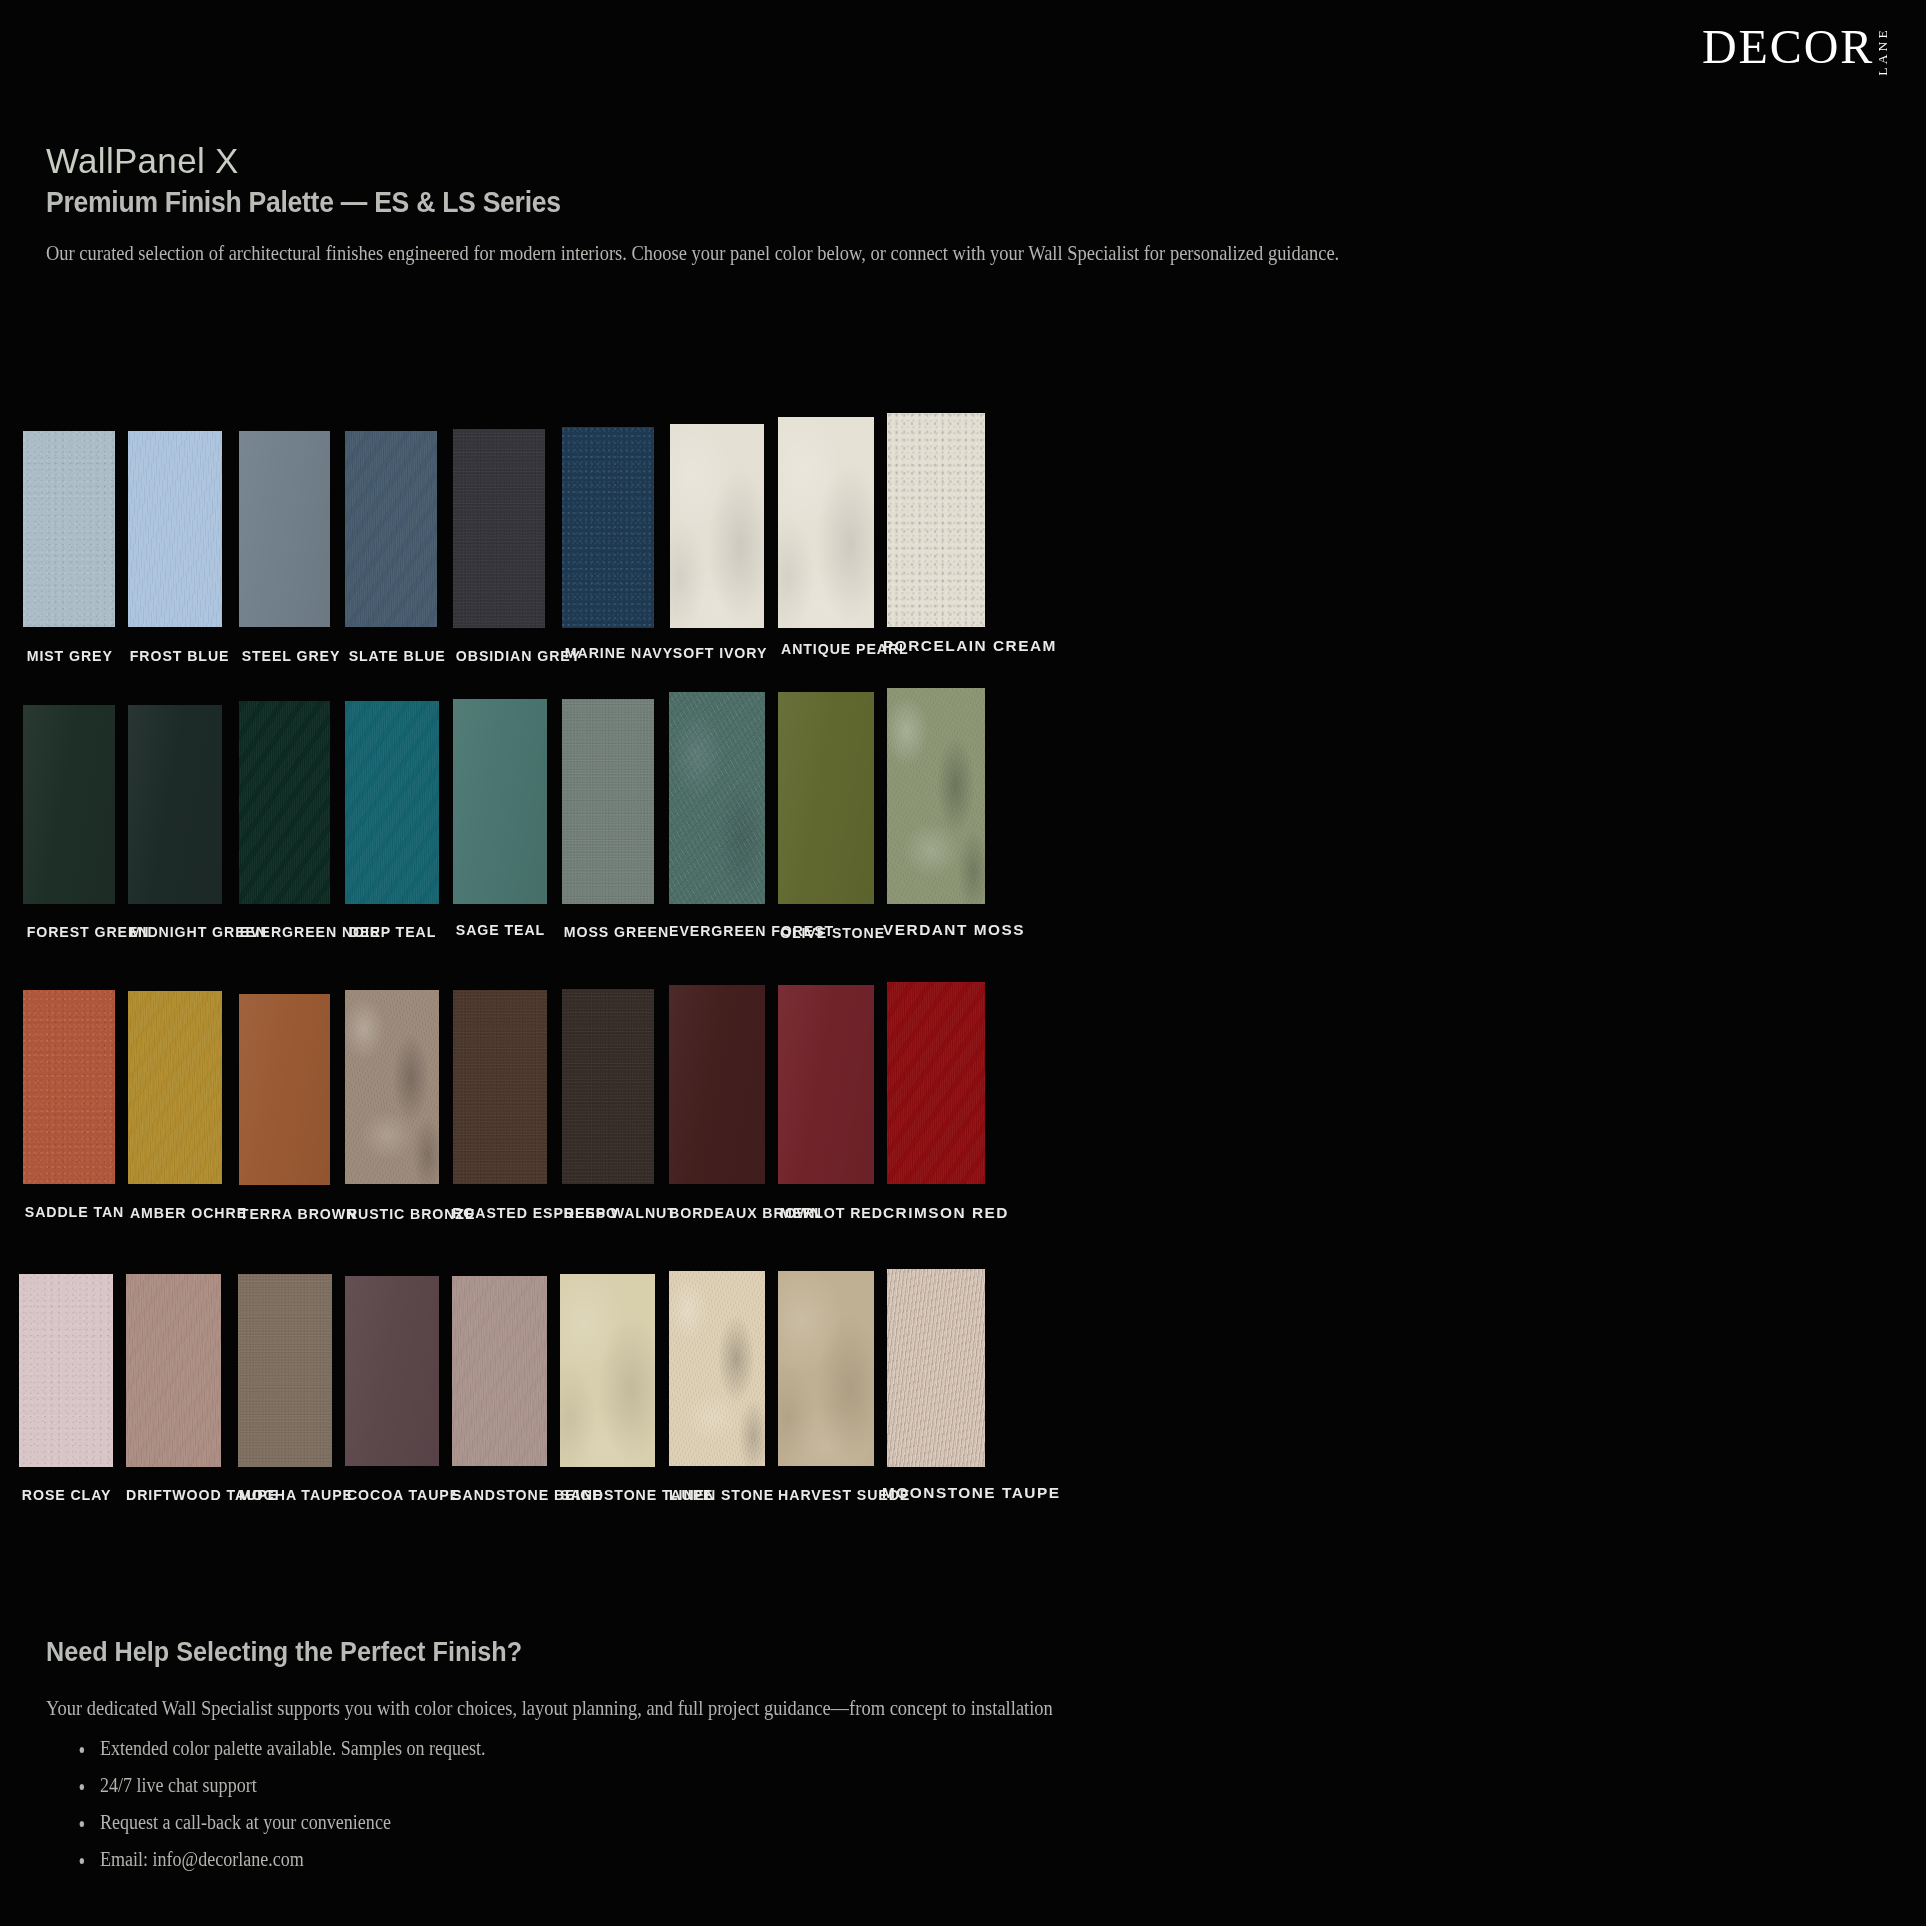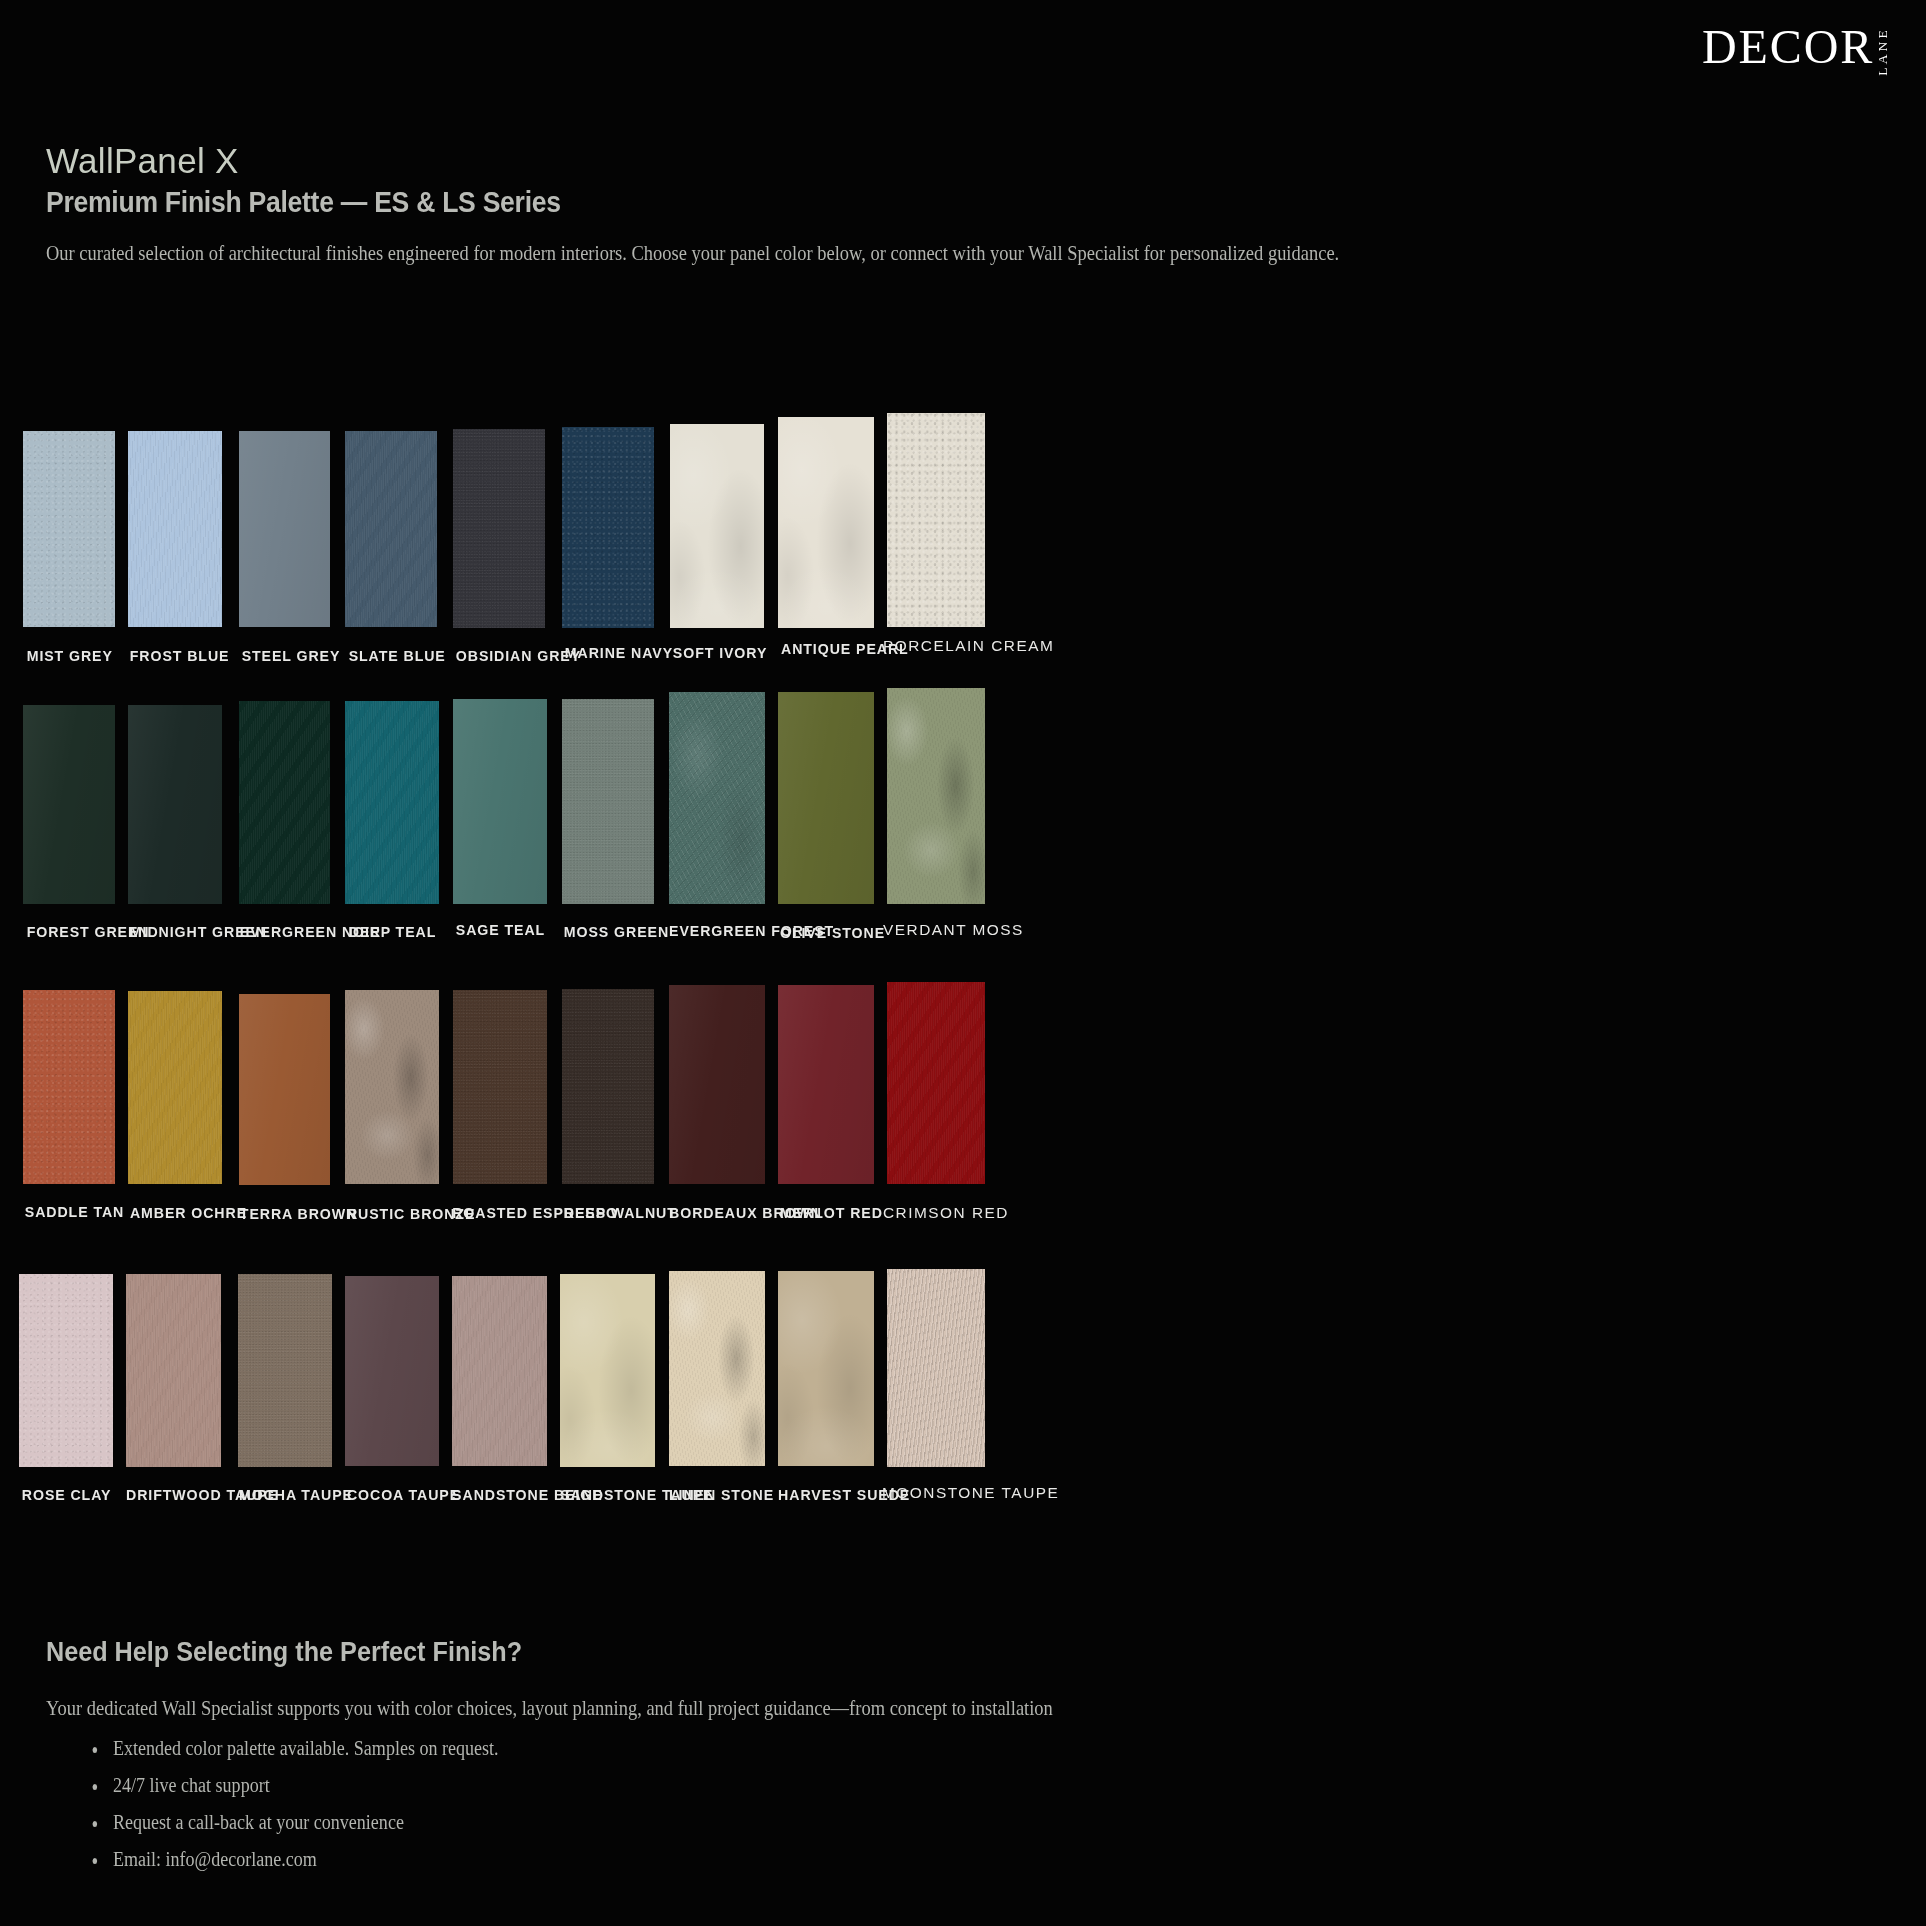--- a/index.html
+++ b/index.html
@@ -113,21 +113,21 @@
     color: #e9e9e7;
     font-size: 15.4px;
     font-weight: 700;
     letter-spacing: 1px;
     font-family: "Liberation Sans", sans-serif;
     transform: scaleX(0.92);
   }
   .swatch-label.wide {
     transform: scaleX(1);
     letter-spacing: 1.5px;
-    font-weight: 400;
+    font-weight: 700;
     text-align: center;
   }
 
   
   .help-heading {
     position: absolute;
     left: 46px;
     top: 1636px;
     font-size: 28px;
     font-weight: 700;
@@ -142,21 +142,21 @@
     top: 1696px;
     font-size: 21px;
     color: #b3b5b0;
     font-family: "Liberation Serif", serif;
     white-space: nowrap;
     transform: scaleX(0.88);
     transform-origin: left top;
   }
   .help-list {
     position: absolute;
-    left: 90px;
+    left: 77px;
     top: 1737px;
     list-style: none;
   }
   .help-list li {
     font-size: 20.5px;
     color: #b3b5b0;
     font-family: "Liberation Serif", serif;
     margin-bottom: 14px;
     position: relative;
     padding-left: 26px;

